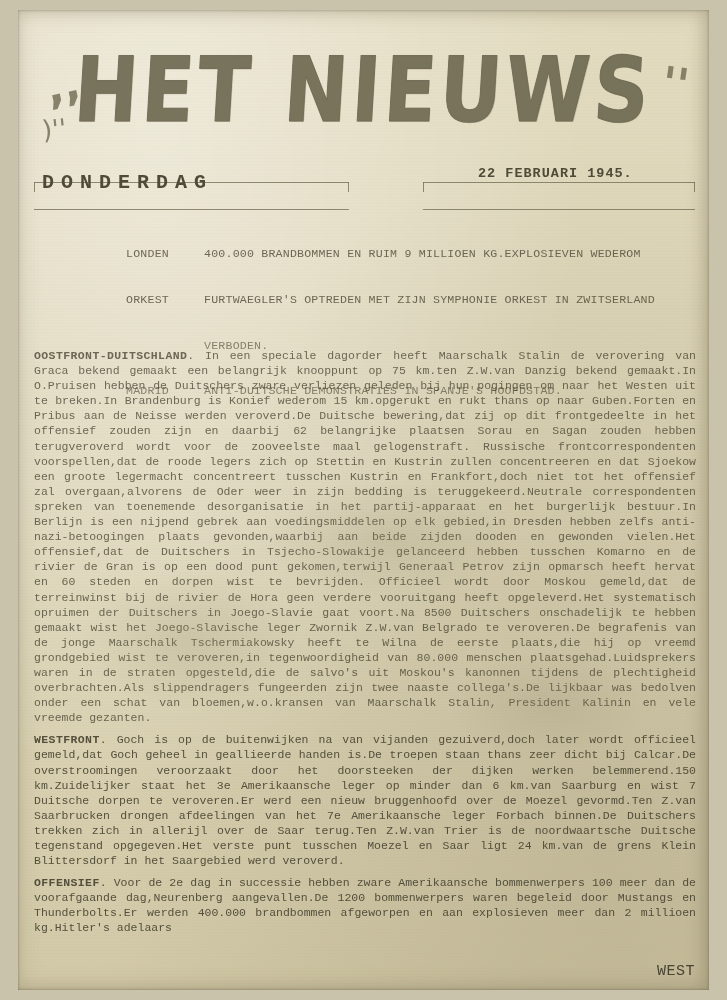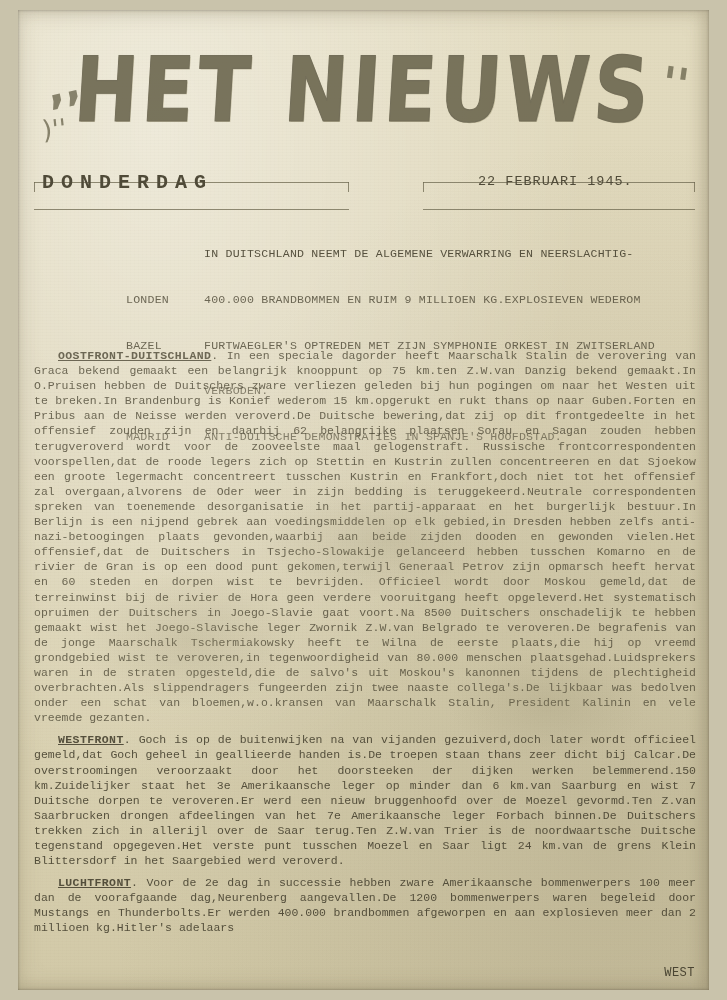--- a/index.html
+++ b/index.html
@@ -112,26 +112,26 @@
     top: 161px;
     font-family: "Liberation Mono", monospace;
     font-size: 20px;
     letter-spacing: 7px;
     color: #4f4a38;
     font-weight: bold;
   }
   .dateline {
     position: absolute;
     left: 460px;
-    top: 164px;
+    top: 156px;
     font-family: "Liberation Mono", monospace;
     font-size: 13.5px;
     letter-spacing: 1px;
     color: #4f4a38;
-    font-weight: normal;
+    font-weight: bold;
   }
 
   
   .headlines {
     position: absolute;
     left: 108px;
     top: 206px;
     width: 580px;
     font-family: "Liberation Mono", monospace;
     font-size: 11.6px;
@@ -157,35 +157,33 @@
     line-height: 15.1px;
     letter-spacing: 0px;
     color: #4a4533;
   }
   .para {
     margin: 0 0 7px 0;
     text-align: justify;
     white-space: pre-wrap;
   }
   .sec {
-    text-decoration: underline;
     font-weight: bold;
     letter-spacing: .4px;
-    margin-left: 24px;
   }
   .faded-1 { opacity: .92; }
   .faded-2 { opacity: .78; }
   .faded-3 { opacity: .62; }
 
   .tailword {
     position: absolute;
     right: 14px;
     bottom: 10px;
     font-family: "Liberation Mono", monospace;
-    font-size: 12px;
+    font-size: 15px;
     color: #4a4533;
     letter-spacing: .5px;
   }
 
   
   .smudge {
     position: absolute;
     pointer-events: none;
     border-radius: 50%;
     background: radial-gradient(ellipse at center, rgba(150,142,110,0.22), rgba(150,142,110,0) 70%);
@@ -210,31 +208,30 @@
     <div class="rule rule-bottom-right"></div>
     <div class="tick" style="left:16px;  top:172px;"></div>
     <div class="tick" style="left:330px; top:172px;"></div>
     <div class="tick" style="left:405px; top:172px;"></div>
     <div class="tick" style="left:676px; top:172px;"></div>
 
     <div class="dayline">DONDERDAG</div>
     <div class="dateline">22 FEBRUARI 1945.</div>
 
     <div class="headlines">
-      <div class="hl-row faded-1"><span class="lbl"></span><span>IN DUITSCHLAND NEEMT DE ALGEMENE VERWARRING EN NEERSLACHTIG-</span></div>
       <div class="hl-row faded-2"><span class="lbl">LONDEN</span><span>400.000 BRANDBOMMEN EN RUIM 9 MILLIOEN KG.EXPLOSIEVEN WEDEROM</span></div>
-      <div class="hl-row faded-2"><span class="lbl">BAZEL</span><span>FURTWAEGLER'S OPTREDEN MET ZIJN SYMPHONIE ORKEST IN ZWITSERLAND</span></div>
+      <div class="hl-row faded-2"><span class="lbl">ORKEST</span><span>FURTWAEGLER'S OPTREDEN MET ZIJN SYMPHONIE ORKEST IN ZWITSERLAND</span></div>
       <div class="hl-row faded-3"><span class="lbl"></span><span>VERBODEN.</span></div>
       <div class="hl-row faded-3"><span class="lbl">MADRID</span><span>ANTI-DUITSCHE DEMONSTRATIES IN SPANJE'S HOOFDSTAD.</span></div>
     </div>
 
     <div class="body">
       <p class="para faded-2"><span class="sec">OOSTFRONT-DUITSCHLAND</span><span>. In een speciale dagorder heeft Maarschalk Stalin de verovering van Graca bekend gemaakt een belangrijk knooppunt op 75 km.ten Z.W.van Danzig bekend gemaakt.In O.Pruisen hebben de Duitschers zware verliezen geleden bij hun pogingen om naar het Westen uit te breken.In Brandenburg is Konief wederom 15 km.opgerukt en rukt thans op naar Guben.Forten en Pribus aan de Neisse werden veroverd.De Duitsche bewering,dat zij op dit frontgedeelte in het offensief zouden zijn en daarbij 62 belangrijke plaatsen Sorau en Sagan zouden hebben terugveroverd wordt voor de zooveelste maal gelogenstraft. Russische frontcorrespondenten voorspellen,dat de roode legers zich op Stettin en Kustrin zullen concentreeren en dat Sjoekow een groote legermacht concentreert tusschen Kustrin en Frankfort,doch niet tot het offensief zal overgaan,alvorens de Oder weer in zijn bedding is teruggekeerd.Neutrale correspondenten spreken van toenemende desorganisatie in het partij-apparaat en het burgerlijk bestuur.In Berlijn is een nijpend gebrek aan voedingsmiddelen op elk gebied,in Dresden hebben zelfs anti-nazi-betoogingen plaats gevonden,waarbij aan beide zijden dooden en gewonden vielen.Het offensief,dat de Duitschers in Tsjecho-Slowakije gelanceerd hebben tusschen Komarno en de rivier de Gran is op een dood punt gekomen,terwijl Generaal Petrov zijn opmarsch heeft hervat en 60 steden en dorpen wist te bevrijden. Officieel wordt door Moskou gemeld,dat de terreinwinst bij de rivier de Hora geen verdere vooruitgang heeft opgeleverd.Het systematisch opruimen der Duitschers in Joego-Slavie gaat voort.Na 8500 Duitschers onschadelijk te hebben gemaakt wist het Joego-Slavische leger Zwornik Z.W.van Belgrado te veroveren.De begrafenis van de jonge Maarschalk Tschermiakowsky heeft te Wilna de eerste plaats,die hij op vreemd grondgebied wist te veroveren,in tegenwoordigheid van 80.000 menschen plaatsgehad.Luidsprekers waren in de straten opgesteld,die de salvo's uit Moskou's kanonnen tijdens de plechtigheid overbrachten.Als slippendragers fungeerden zijn twee naaste collega's.De lijkbaar was bedolven onder een schat van bloemen,w.o.kransen van Maarschalk Stalin, President Kalinin en vele vreemde gezanten.</span></p>
       <p class="para faded-1"><span class="sec">WESTFRONT</span><span>. Goch is op de buitenwijken na van vijanden gezuiverd,doch later wordt officieel gemeld,dat Goch geheel in geallieerde handen is.De troepen staan thans zeer dicht bij Calcar.De overstroomingen veroorzaakt door het doorsteeken der dijken werken belemmerend.150 km.Zuidelijker staat het 3e Amerikaansche leger op minder dan 6 km.van Saarburg en wist 7 Duitsche dorpen te veroveren.Er werd een nieuw bruggenhoofd over de Moezel gevormd.Ten Z.van Saarbrucken drongen afdeelingen van het 7e Amerikaansche leger Forbach binnen.De Duitschers trekken zich in allerijl over de Saar terug.Ten Z.W.van Trier is de noordwaartsche Duitsche tegenstand opgegeven.Het verste punt tusschen Moezel en Saar ligt 24 km.van de grens Klein Blittersdorf in het Saargebied werd veroverd.</span></p>
-      <p class="para faded-1"><span class="sec">LUCHTFRONT</span><span>. Voor de 2e dag in successie hebben zware Amerikaansche bommenwerpers 100 meer dan de voorafgaande dag,Neurenberg aangevallen.De 1200 bommenwerpers waren begeleid door Mustangs en Thunderbolts.Er werden 400.000 brandbommen afgeworpen en aan explosieven meer dan 2 millioen kg.Hitler's adelaars</span></p>
+      <p class="para faded-1"><span class="sec">OFFENSIEF</span><span>. Voor de 2e dag in successie hebben zware Amerikaansche bommenwerpers 100 meer dan de voorafgaande dag,Neurenberg aangevallen.De 1200 bommenwerpers waren begeleid door Mustangs en Thunderbolts.Er werden 400.000 brandbommen afgeworpen en aan explosieven meer dan 2 millioen kg.Hitler's adelaars</span></p>
     </div>
 
     <div class="tailword">WEST</div>
 
     <div class="smudge" style="left:240px; top:470px; width:260px; height:120px;"></div>
     <div class="smudge" style="left:60px;  top:560px; width:220px; height:140px;"></div>
     <div class="smudge" style="left:430px; top:640px; width:200px; height:110px;"></div>
     <div class="grain"></div>
     <div class="edge-shadow"></div>
   </div>

